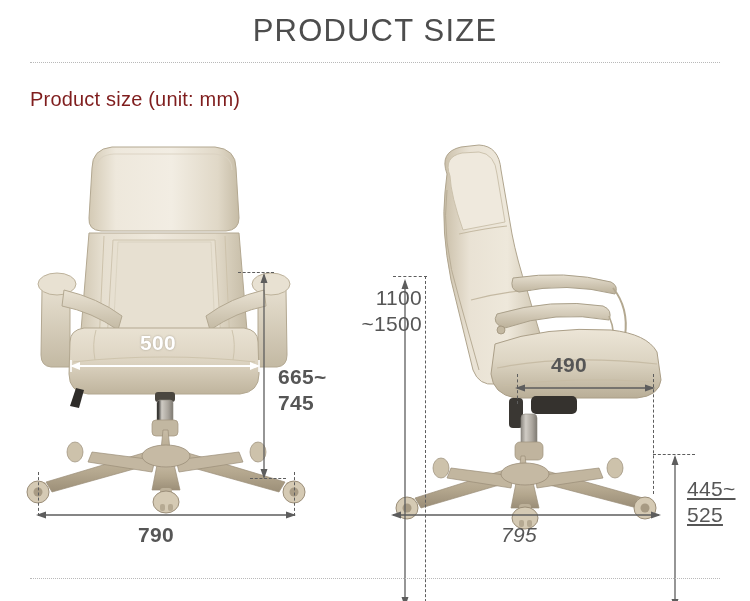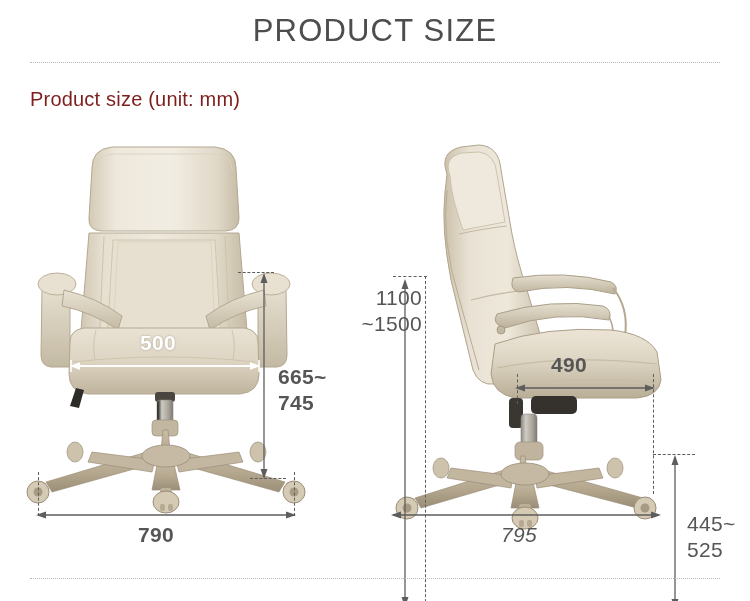--- a/index.html
+++ b/index.html
@@ -356,21 +356,21 @@
 
     <div class="guide-h" style="left:278px; top:324px; width:42px;"></div>
 
     <div class="arrow-line" style="left:294px; top:324px;">
       <svg width="12" height="156">
         <line x1="6" y1="3" x2="6" y2="153" stroke="#5d5d5d" stroke-width="1.3"></line>
         <path d="M6 1 L2.5 11 L9.5 11 Z" fill="#5d5d5d"></path>
         <path d="M6 155 L2.5 145 L9.5 145 Z" fill="#5d5d5d"></path>
       </svg>
     </div>
-    <div class="dim-label" style="left:312px; top:381px;">445~
+    <div class="dim-label" style="left:312px; top:346px;text-decoration:underline;">445~
 525</div>
 
     <div class="arrow-line" style="left:14px; top:379px;">
       <svg width="274" height="12">
         <line x1="4" y1="6" x2="270" y2="6" stroke="#5d5d5d" stroke-width="1.3"></line>
         <path d="M2 6 L12 2.5 L12 9.5 Z" fill="#5d5d5d"></path>
         <path d="M272 6 L262 2.5 L262 9.5 Z" fill="#5d5d5d"></path>
       </svg>
     </div>
     <div class="dim-label" style="left:126px; top:392px;font-style:italic;">795</div>

